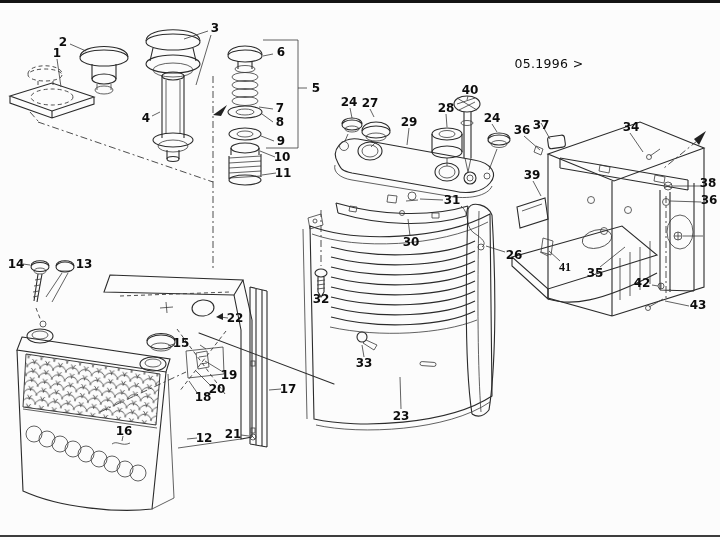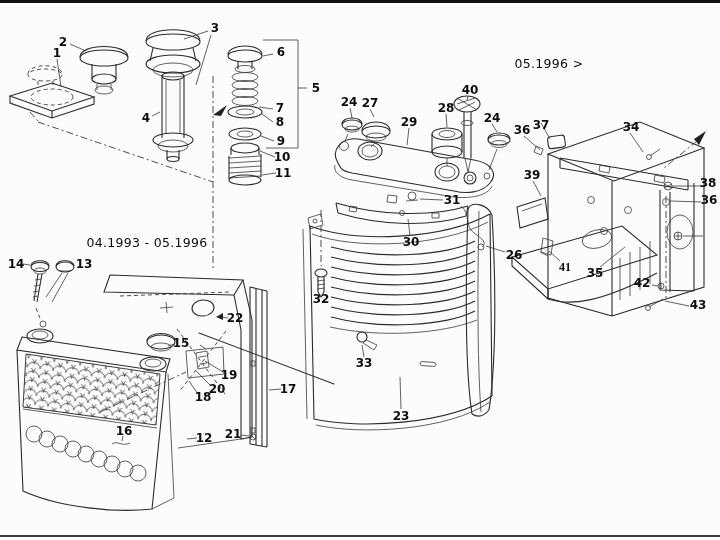--- a/index.html
+++ b/index.html
@@ -261,21 +261,20 @@
       <path d="M56,266 C56,259 74,259 74,266"></path>
       <ellipse cx="65" cy="267" rx="9" ry="5"></ellipse>
       <path d="M60,271 l10,0" class="thin"></path>
       <path d="M62,273 L46,297 M68,273 L52,302 M23,264 L30,265" class="thin"></path>
     </g>
 
     <line id="red-arrow" stroke-linecap="round" x1="199" y1="333" x2="334" y2="384" stroke="#d02027" stroke-width="8"></line>
   </svg>
 
   <div id="variants">
-    <div class="variant-label" id="variant-0" style="left: 147px; top: 242px;">04.1993 - 05.1996</div>
     <div class="variant-label" id="variant-1" style="left: 549px; top: 63px;">05.1996 &gt;</div>
   </div>
 
   <div id="labels">
       <div class="part-label" style="left: 57px; top: 53px;">1</div>
       <div class="part-label" style="left: 63px; top: 42px;">2</div>
       <div class="part-label" style="left: 215px; top: 28px;">3</div>
       <div class="part-label" style="left: 146px; top: 118px;">4</div>
       <div class="part-label" style="left: 316px; top: 88px;">5</div>
       <div class="part-label" style="left: 281px; top: 52px;">6</div>

